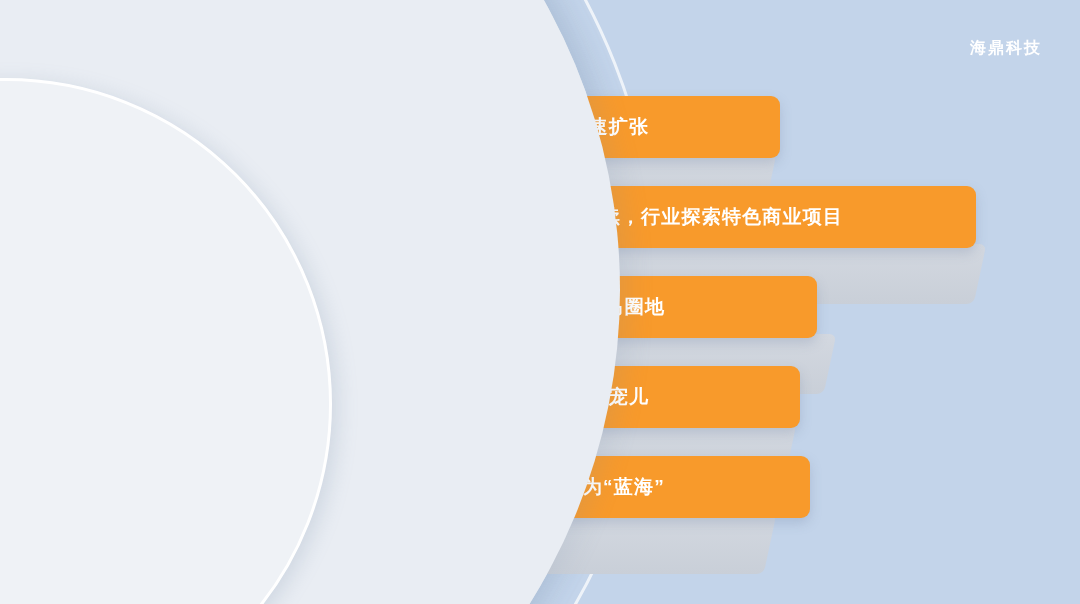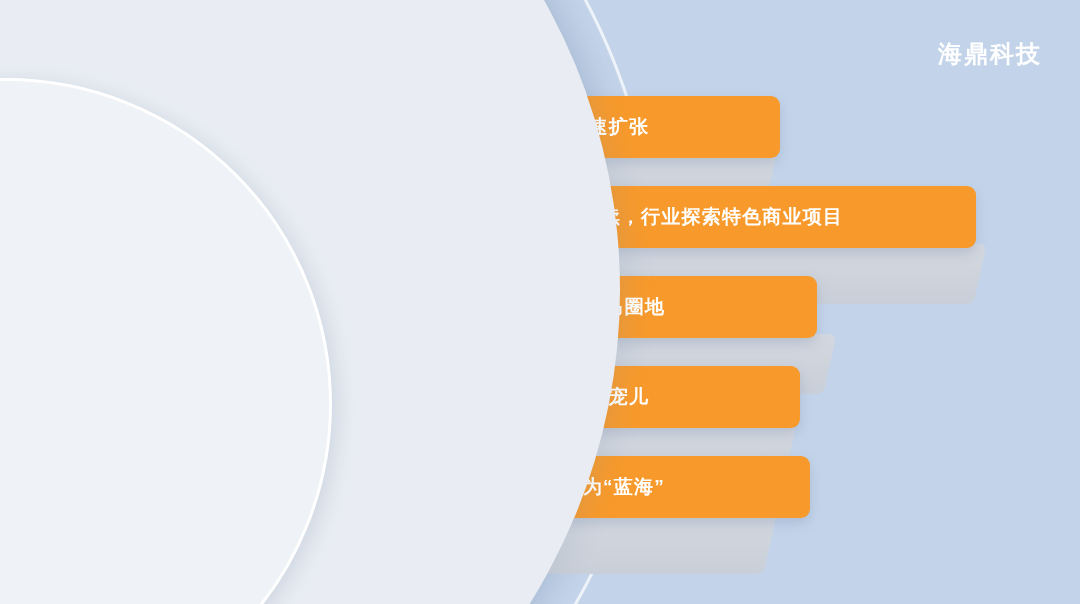--- a/index.html
+++ b/index.html
@@ -62,21 +62,21 @@
     letter-spacing:3px;
     color:#5b6171;
     white-space:nowrap;
     z-index:9;
   }
 
   
   .logo{
     position:absolute;
     right:38px; top:38px;
-    font-size:24px;
+    font-size:16px;
     font-weight:bold;
     letter-spacing:2px;
     color:#ffffff;
     white-space:nowrap;
     z-index:12;
   }
 
   
   .bars{position:absolute;inset:0;z-index:8;}
 

